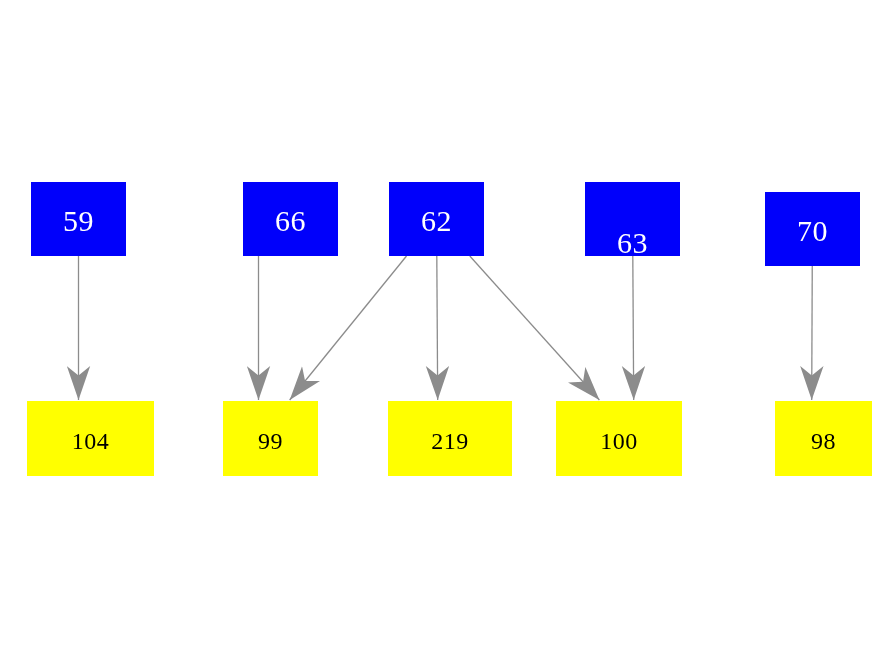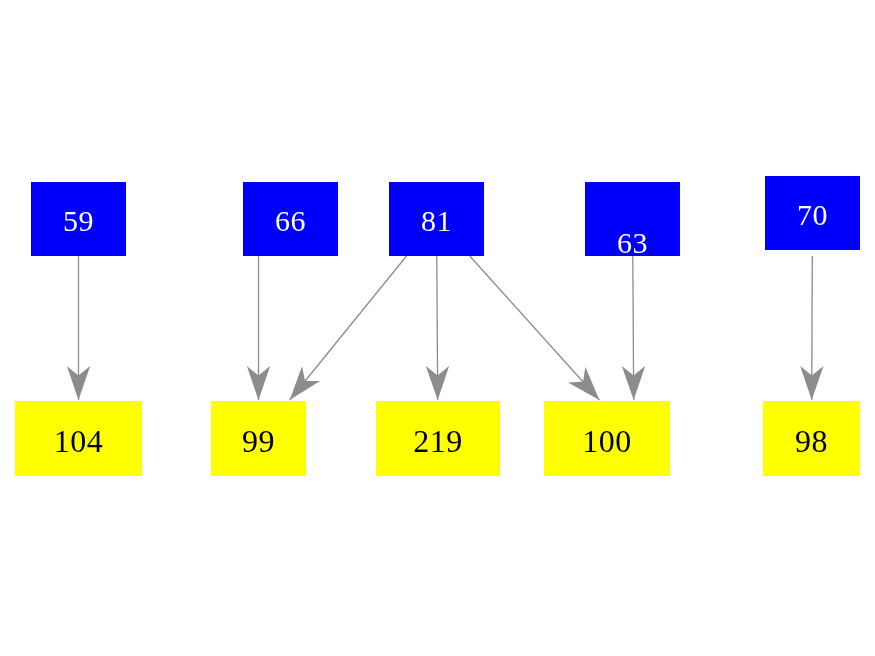--- a/index.html
+++ b/index.html
@@ -30,21 +30,22 @@
     box-sizing: border-box;
   }
   #nodes .node.parent {
     background: var(--parent-fill, #0000fb);
     color: var(--parent-text, #ffffff);
     font-size: 30px;
   }
   #nodes .node.child {
     background: var(--child-fill, #ffff00);
     color: var(--child-text, #000000);
-    font-size: 32px;
+    font-size: 24px;
+    margin-left: 12px;
   }
   .node-label {
     line-height: 1;
     letter-spacing: 0.5px;
     transform: translateY(2px);
   }
   .edge-line {
     stroke: var(--edge-color, #8c8c8c);
     stroke-width: 1.3;
     fill: none;
@@ -71,26 +72,26 @@
       </g>
   </svg>
   <div id="nodes">
       <div class="node parent" style="left: 31px; top: 182px; width: 95px; height: 74px;">
     <span class="node-label">59</span>
   </div>
       <div class="node parent" style="left: 211px; top: 182px; width: 95px; height: 74px; margin-left: 32px;">
     <span class="node-label">66</span>
   </div>
       <div class="node parent" style="left: 389px; top: 182px; width: 95px; height: 74px;">
-    <span class="node-label">81</span>
+    <span class="node-label">62</span>
   </div>
       <div class="node parent" style="left: 585px; top: 182px; width: 95px; height: 74px; align-items: flex-end;">
     <span class="node-label">63</span>
   </div>
-      <div class="node parent" style="left: 765px; top: 176px; width: 95px; height: 74px; text-align: right;">
+      <div class="node parent" style="left: 765px; top: 192px; width: 95px; height: 74px; text-align: right;">
     <span class="node-label">70</span>
   </div>
       <div class="node child" style="left: 15px; top: 401px; width: 127px; height: 75px;">
     <span class="node-label">104</span>
   </div>
       <div class="node child" style="left: 211px; top: 401px; width: 95px; height: 75px;">
     <span class="node-label">99</span>
   </div>
       <div class="node child" style="left: 376px; top: 401px; width: 124px; height: 75px;">
     <span class="node-label">219</span>

